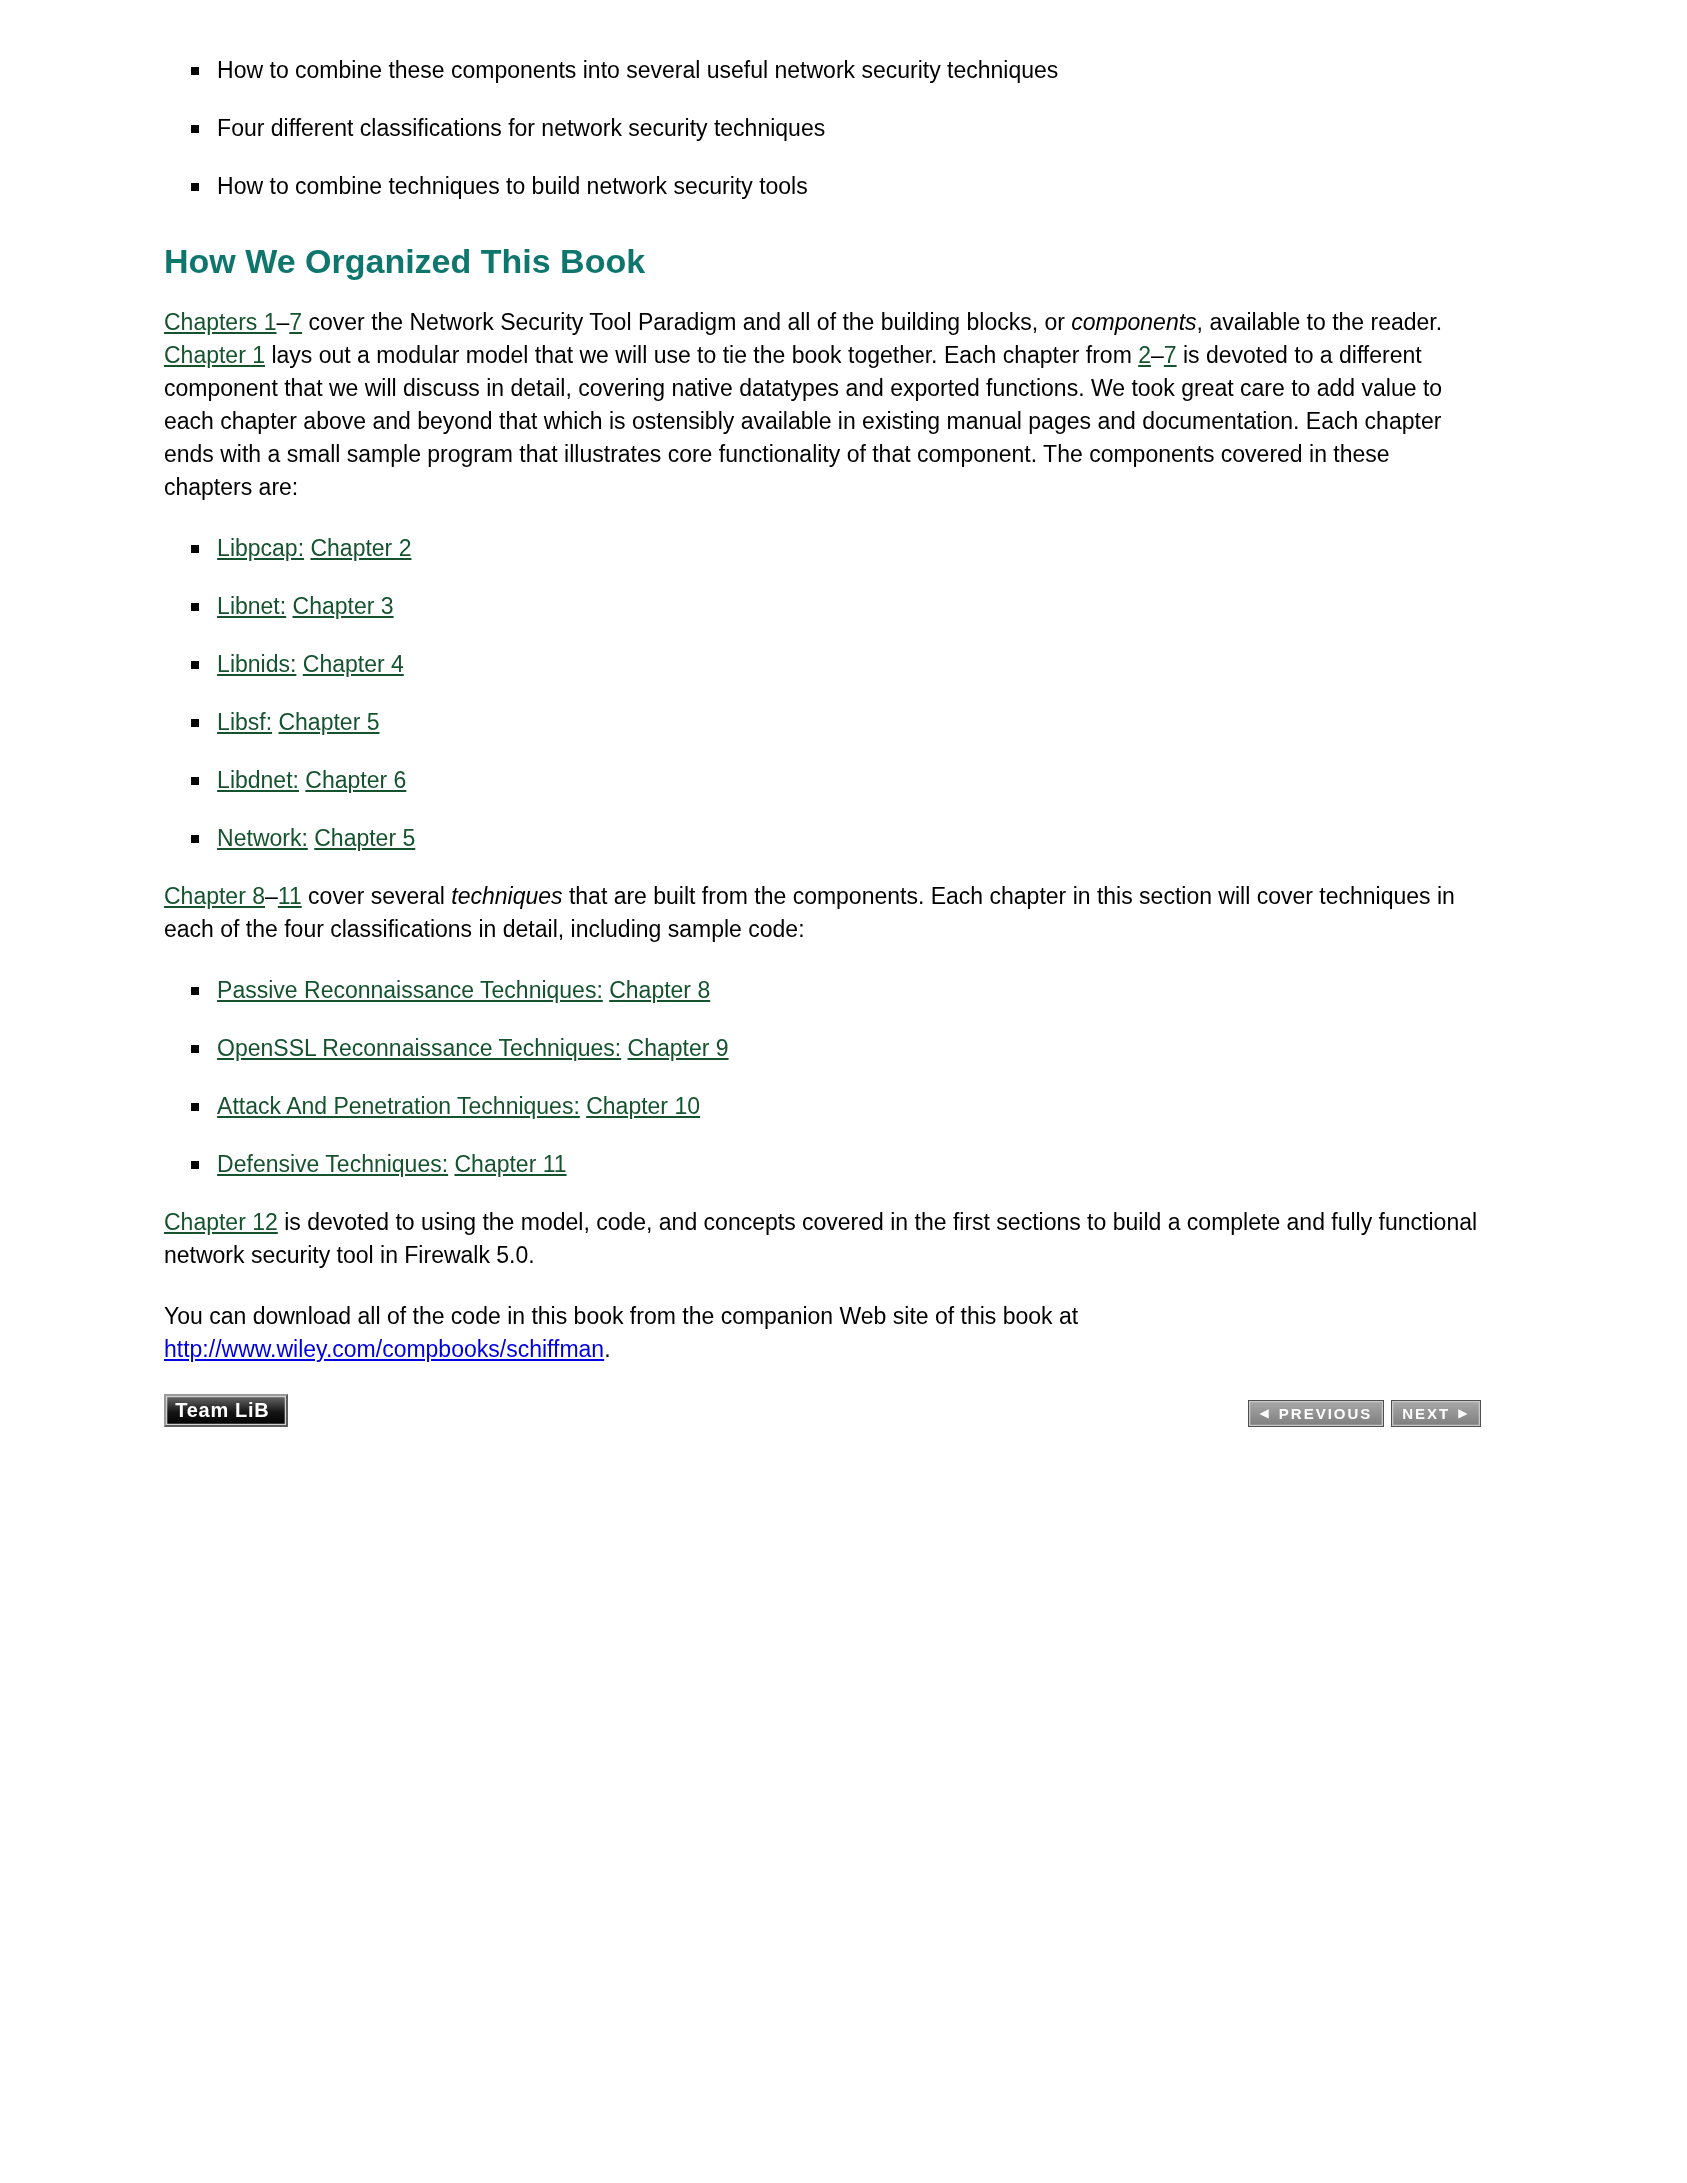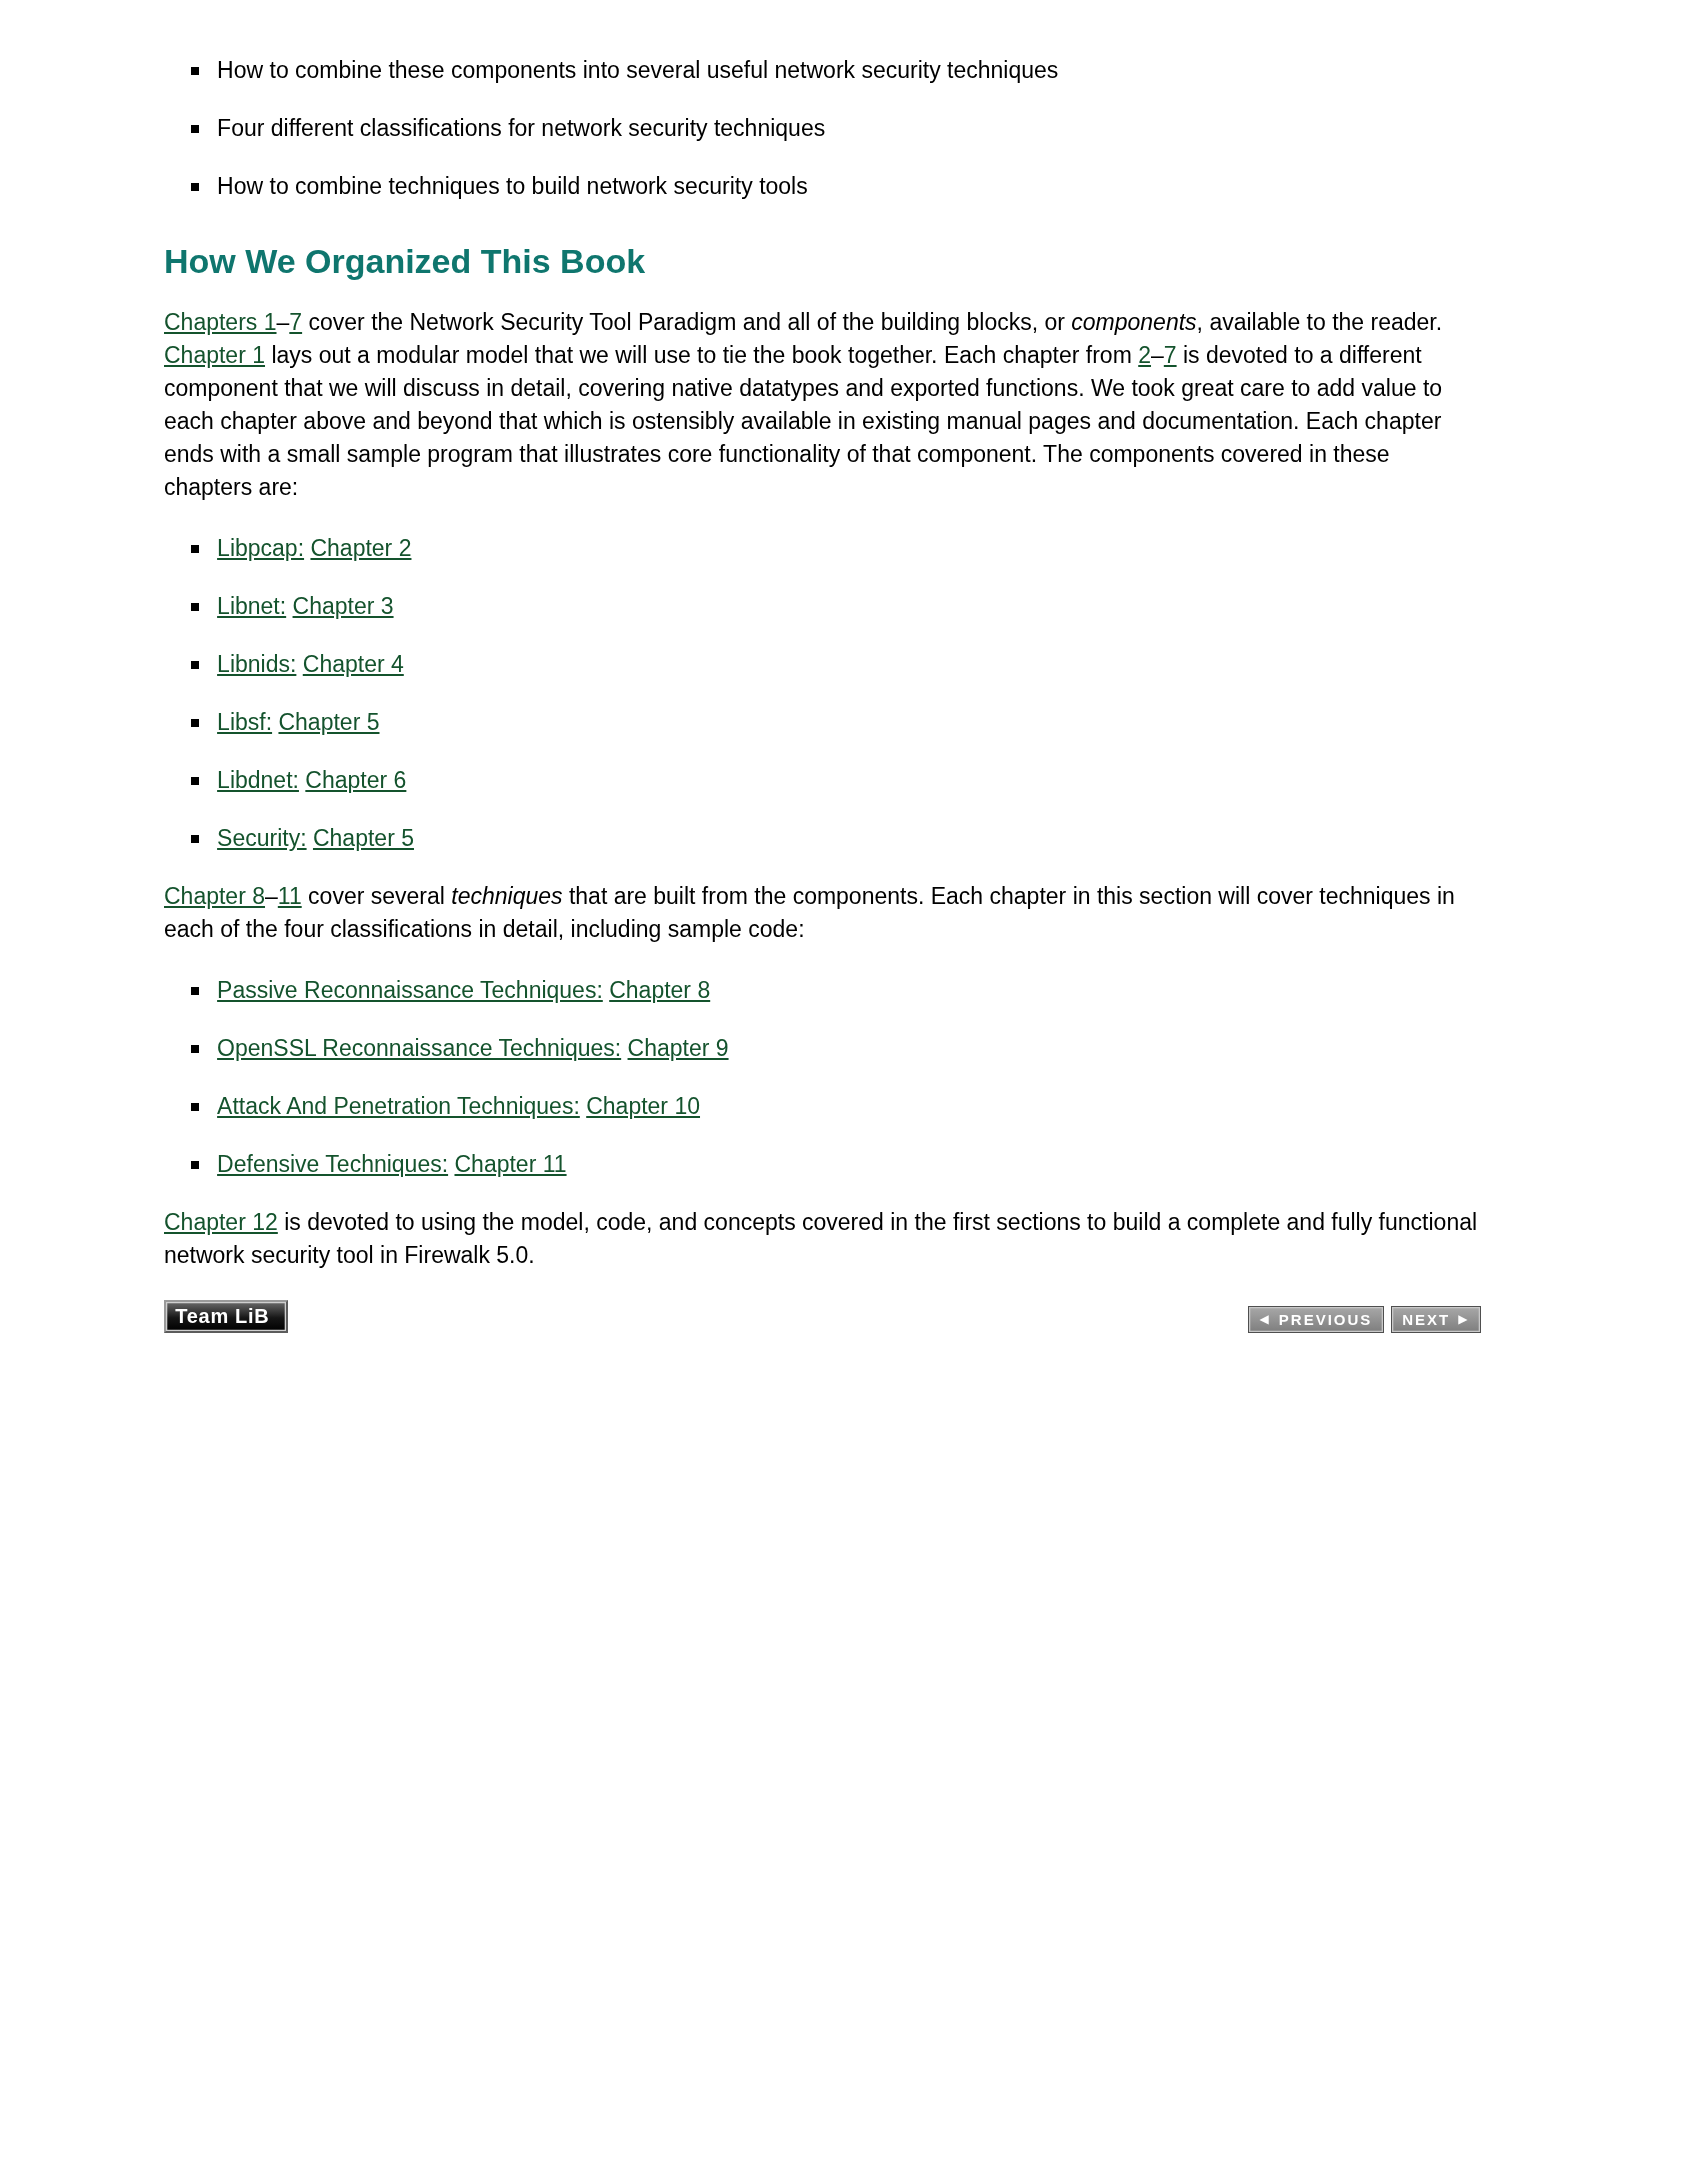--- a/index.html
+++ b/index.html
@@ -90,21 +90,21 @@
     <li>
       <span class="sq"></span>
       <div><a class="green-link">Libsf:</a><span> </span><a class="green-link">Chapter 5</a></div>
     </li>
     <li>
       <span class="sq"></span>
       <div><a class="green-link">Libdnet:</a><span> </span><a class="green-link">Chapter 6</a></div>
     </li>
     <li>
       <span class="sq"></span>
-      <div><a class="green-link">Security:</a><span> </span><a class="green-link">Chapter 5</a></div>
+      <div><a class="green-link">Network:</a><span> </span><a class="green-link">Chapter 5</a></div>
     </li>
   </ul>
 
   <p class="para"><a class="green-link">Chapter 8</a><span>–</span><a class="green-link">11</a><span> cover several </span><i>techniques</i><span> that are built from the components. Each chapter in this section will cover techniques in each of the four classifications in detail, including sample code:</span></p>
 
   <ul class="blist">
     <li>
       <span class="sq"></span>
       <div><a class="green-link">Passive Reconnaissance Techniques:</a><span> </span><a class="green-link">Chapter 8</a></div>
     </li>
@@ -117,20 +117,21 @@
       <div><a class="green-link">Attack And Penetration Techniques:</a><span> </span><a class="green-link">Chapter 10</a></div>
     </li>
     <li>
       <span class="sq"></span>
       <div><a class="green-link">Defensive Techniques:</a><span> </span><a class="green-link">Chapter 11</a></div>
     </li>
   </ul>
 
   <p class="para"><a class="green-link">Chapter 12</a><span> is devoted to using the model, code, and concepts covered in the first sections to build a complete and fully functional network security tool in Firewalk 5.0.</span></p>
 
+  <p class="para"><span>You can download all of the code in this book from the companion Web site of this book at </span><a class="blue-link">http://www.wiley.com/compbooks/schiffman</a><span>.</span></p>
 
   <div class="footer">
     <span class="teamlib">Team LiB</span>
     <span class="navbtns">
       <span class="navbtn">
         <span class="arrow">◀</span>
         <span>PREVIOUS</span>
       </span>
       <span class="navbtn">
         <span>NEXT</span>

